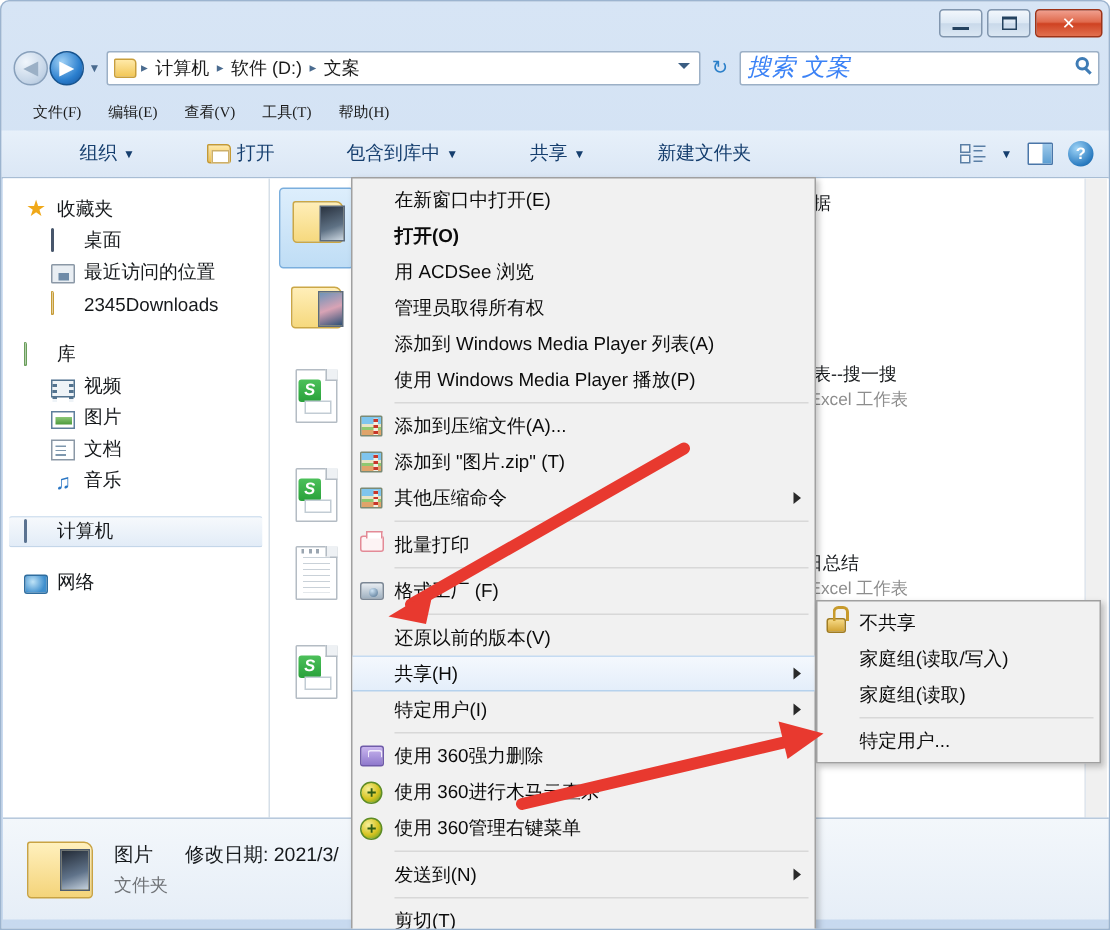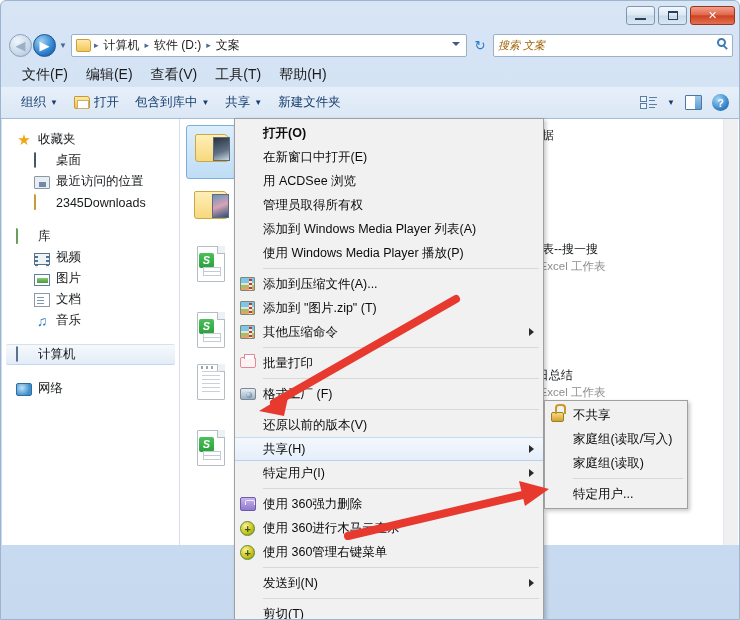--- a/index.html
+++ b/index.html
@@ -100,47 +100,47 @@
   #refreshbtn {
     width: 22px; height: 23px; display:flex;align-items:center;justify-content:center;
     color: #2a7fc9; font-size: 13px; margin: 0 2px;
   }
   #searchbox {
     width: 240px; height: 23px;
     background: #ffffff; border: 1px solid #9cb0c6; border-radius: 2px;
     display: flex; align-items: center; padding: 0 4px;
     position: relative;
   }
-  #searchbox .ph { color: #a16207; font-style: italic; font-size: 11px; }
+  #searchbox .ph { color: #3b82f6; font-style: italic; font-size: 16px; }
   .search-mag {
     position:absolute; right: 6px; top: 3px;
     width: 9px; height: 9px; border: 2px solid #3f7cb5; border-radius: 50%;
   }
   .search-mag::after {
     content:''; position:absolute; right:-4px; bottom:-3px;
     width: 6px; height: 2px; background:#3f7cb5; transform: rotate(45deg);
   }
 
   
   #menubar {
     position: absolute; left: 0; top: 62px; width: 740px; height: 24px;
     display: flex; align-items: center; padding-left: 12px;
   }
-  .menuitem { padding: 2px 9px; font-size: 14px; color: #1b1b1b; }
+  .menuitem { padding: 2px 9px; font-size: 10px; color: #1b1b1b; font-family: Liberation Serif, serif; }
 
   
   #toolbar {
     position: absolute; left: 0; top: 86px; width: 740px; height: 32px;
     display: flex; align-items: center; padding-left: 12px;
     border-bottom: 1px solid #a8bdd4;
     background: linear-gradient(180deg,#e7f0fa 0%, #dbe7f5 100%);
   }
   .tbitem {
     display:flex; align-items:center; gap: 4px;
-    padding: 3px 8px; font-size: 12.5px; color: #153e6e;
+    padding: 3px 8px; font-size: 12.5px; color: #153e6e; margin-left: 32px;
   }
   .tb-caret { font-size: 8px; color:#153e6e; }
   .tb-folder {
     width: 16px; height: 13px;
     background: linear-gradient(180deg,#ffe9a8,#f0c14f);
     border: 1px solid #c59a35; border-radius: 1px 3px 2px 2px;
     position: relative;
   }
   .tb-folder::after{
     content:''; position:absolute; left:2px; top:3px; width:10px;height:7px;
@@ -406,21 +406,21 @@
     background: linear-gradient(180deg,#f6d985,#d2a333);
     border:1px solid #a07c22;margin-top:4px;
   }
   .ic-lock::before{
     content:'';position:absolute;left:3px;top:-9px;width:7px;height:8px;
     border:2px solid #c79a2c;border-bottom:none;border-radius:4px 4px 0 0;
   }
 
   
   #submenu {
-    position: absolute; left: 543px; top: 399px; width: 144px;
+    position: absolute; left: 543px; top: 399px; width: 190px;
     background: #f1f1f1; border: 1px solid #a0a0a0;
     box-shadow: 2px 2px 4px rgba(0,0,0,0.22);
     padding: 2px 0; z-index: 50; font-size: 12.5px;
   }
 
   
   #annotations { position:absolute; left:0; top:0; width:740px; height:620px; z-index: 90; pointer-events:none; }
 
   
   #vscroll {
@@ -660,29 +660,42 @@
       <div style="position:absolute;left:350px;top:122px;font-size:12px;color:#16191c;">录表--搜一搜</div>
       <div style="position:absolute;left:350px;top:140px;font-size:11.5px;color:#8d8d8d;">ft Excel 工作表</div>
       <div style="position:absolute;left:350px;top:188px;font-size:12px;color:#16191c;">s</div>
       <div style="position:absolute;left:350px;top:248px;font-size:12px;color:#16191c;">2日总结</div>
       <div style="position:absolute;left:350px;top:266px;font-size:11.5px;color:#8d8d8d;">ft Excel 工作表</div>
     </div>
   </div>
 
   <div id="vscroll"></div>
 
+  <div id="detailspane">
+    <div class="dp-folder">
+        <i class="thumb"></i>
+      </div>
+    <div class="dp-text">
+      <div class="line1">
+        <span>图片</span>
+        <span class="sep"></span>
+        <span>修改日期: 2021/3/</span>
+      </div>
+      <div class="line2">文件夹</div>
+    </div>
+  </div>
 
   <div id="ctxmenu">
+    <div class="mi">
+      <span class="ic"></span>
+      <span class="lbl">在新窗口中打开(E)</span>
+    </div>
     <div class="mi bold">
       <span class="ic"></span>
       <span class="lbl">打开(O)</span>
-    </div>
-    <div class="mi">
-      <span class="ic"></span>
-      <span class="lbl">在新窗口中打开(E)</span>
     </div>
     <div class="mi">
       <span class="ic"></span>
       <span class="lbl">用 ACDSee 浏览</span>
     </div>
     <div class="mi">
       <span class="ic"></span>
       <span class="lbl">管理员取得所有权</span>
     </div>
     <div class="mi">

